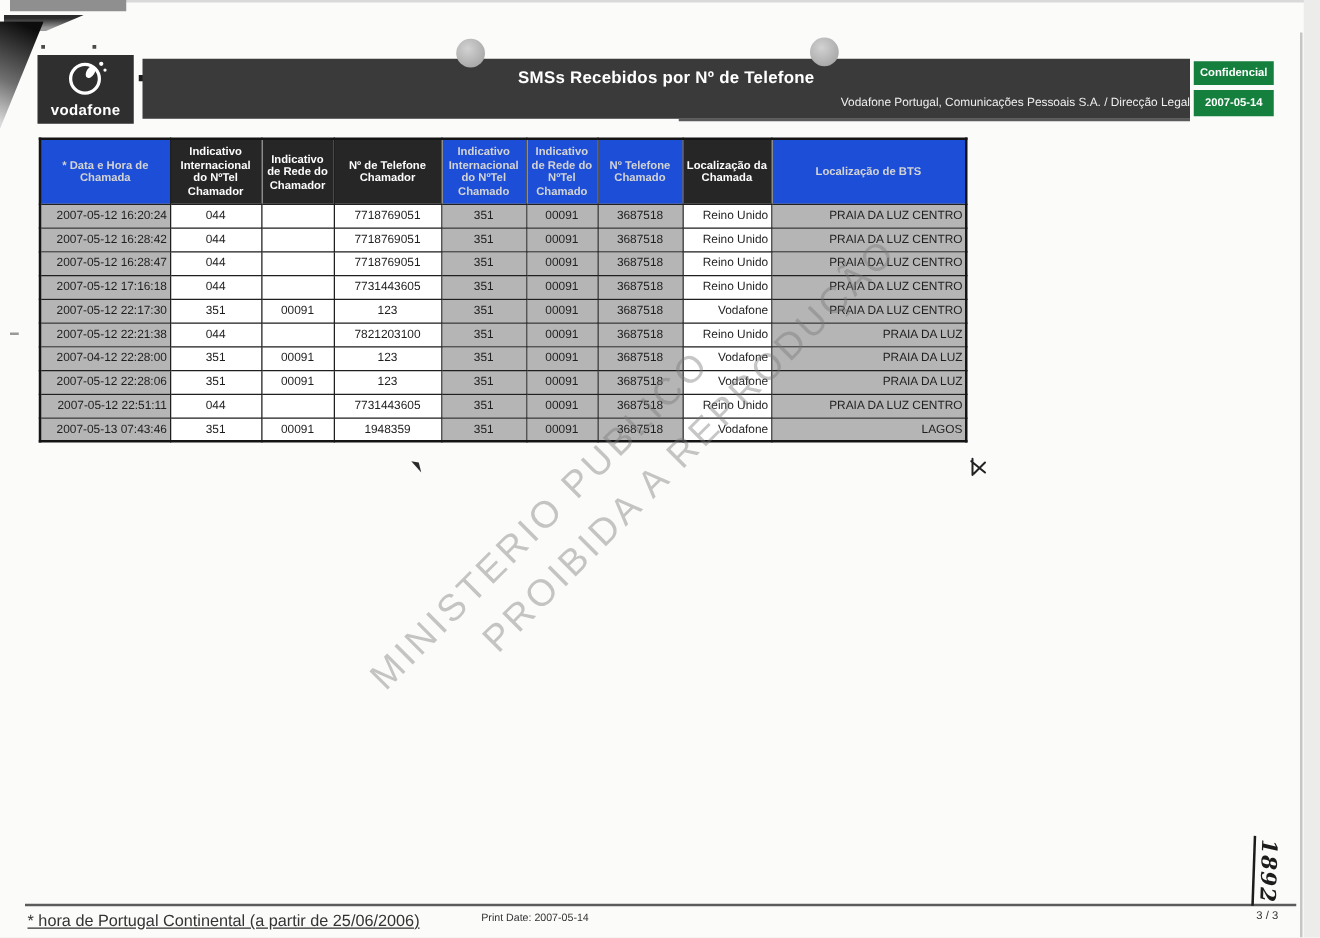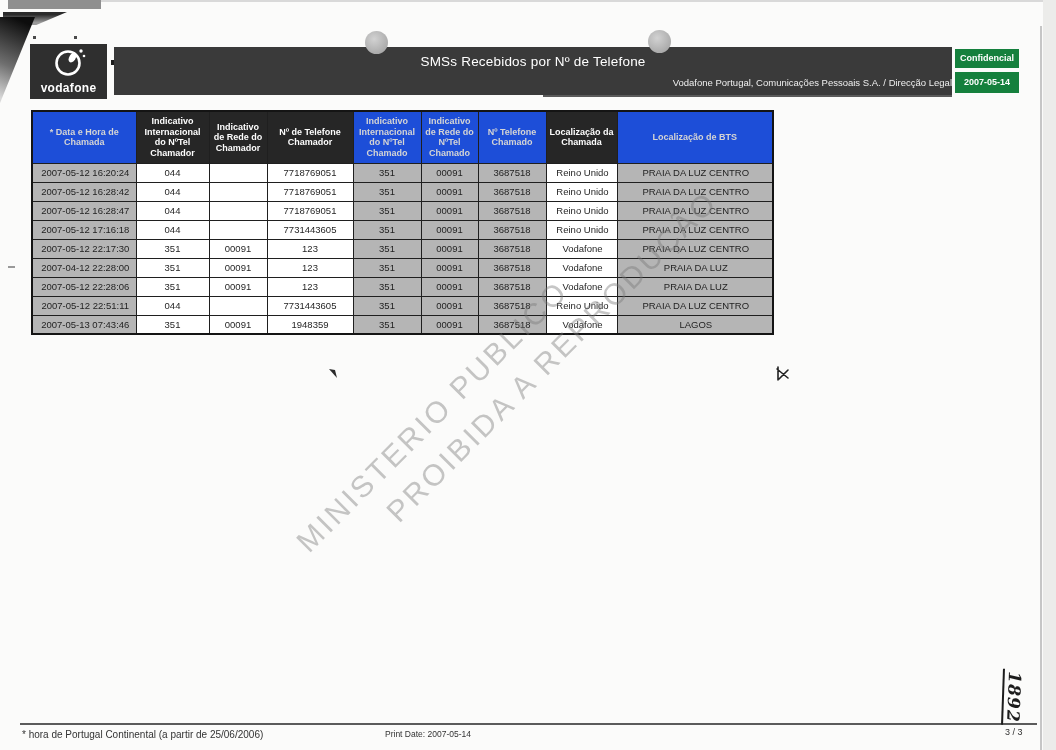--- a/index.html
+++ b/index.html
@@ -22,53 +22,53 @@
     background:radial-gradient(circle at 40% 35%,#d2d2d2,#a9a9a9 75%,#9c9c9c);z-index:6;}
 
   
   .logo-box{position:absolute;left:30px;top:44px;width:77px;height:55px;background:#2f2f2f;z-index:3;}
   .logo-mark{position:absolute;left:50%;top:3px;transform:translateX(-50%);}
   .logo-word{position:absolute;left:0;right:0;bottom:4px;text-align:center;
     color:#fff;font-size:12px;font-weight:bold;letter-spacing:.3px;}
   .bar-dot{position:absolute;left:111px;top:60px;width:5px;height:5px;background:#1d1d1d;}
   .header-bar{position:absolute;left:114px;top:47px;width:838px;height:48px;background:#3a3a3a;z-index:2;}
   .bar-title{position:absolute;left:0;right:0;top:7px;text-align:center;color:#fff;
-    font-size:13.5px;font-weight:normal;letter-spacing:.2px;}
+    font-size:13.5px;font-weight:bold;letter-spacing:.2px;}
   .bar-subtitle{position:absolute;left:0;right:0;top:30px;text-align:right;color:#efefef;font-size:9.5px;}
   .bar-underline{position:absolute;left:543px;top:95px;width:409px;height:2px;background:#242424;opacity:.75;}
   .conf-box{position:absolute;left:955px;width:64px;background:#15803d;color:#fff;
     font-weight:bold;font-size:9px;text-align:center;z-index:3;}
   .conf-1{top:49px;height:19px;line-height:19px;}
   .conf-2{top:72px;height:21px;line-height:21px;}
 
   
   table.records{position:absolute;left:31px;top:110px;width:741px;border-collapse:collapse;
     table-layout:fixed;border:2px solid #141414;z-index:4;}
   .records th,.records td{border:1px solid #1f1f1f;overflow:hidden;}
   .records thead tr{height:52px;}
   .records tbody tr{height:19px;}
   .hc{font-size:9px;line-height:10.5px;font-weight:bold;text-align:center;padding:1px 2px;vertical-align:middle;}
   .h-dark{background:#262626;color:#fdfdfd;}
   .h-gray{background:#1d4ed8;color:#d4d4d4;}
   .dc{font-size:9.5px;text-align:center;color:#1f1f1f;background:#fff;padding:0 2px;vertical-align:middle;}
   .c-gray{background:#b5b5b5;}
-  .c-left{text-align:center;padding-left:4px;}
+  .c-left{text-align:right;padding-left:4px;}
 
   
   .wm{position:absolute;z-index:5;font-size:30px;font-weight:500;letter-spacing:3px;
     color:rgba(120,120,120,.42);transform:rotate(-45deg);transform-origin:0 0;white-space:nowrap;}
   .wm1{left:290px;top:535px;}
   .wm2{left:380px;top:505px;}
 
   
   .pen{position:absolute;z-index:7;}
 
   
   .footer-line{position:absolute;left:20px;top:723px;width:1017px;height:2px;background:#5b5b5b;}
-  .footer-note{position:absolute;left:22px;top:729px;font-size:10px;color:#333;}
+  .footer-note{position:absolute;left:22px;top:729px;font-size:13px;color:#333;text-decoration:underline;}
   .footer-print{position:absolute;left:385px;top:729px;font-size:8.5px;color:#333;}
   .footer-page{position:absolute;left:1005px;top:727px;font-size:9px;color:#333;}
   .handwritten{position:absolute;left:985px;top:686px;width:56px;height:20px;
     transform:rotate(92deg);transform-origin:center;
     font-family:"DejaVu Serif",serif;font-style:italic;font-weight:bold;font-size:17px;
     letter-spacing:1px;color:#1c1c1c;border-bottom:2px solid #1c1c1c;text-align:center;z-index:6;}
 </style>
 </head>
 <body>
 
@@ -179,20 +179,31 @@
           <td class="dc">351</td>
           <td class="dc">00091</td>
           <td class="dc">123</td>
           <td class="dc c-gray">351</td>
           <td class="dc c-gray">00091</td>
           <td class="dc c-gray">3687518</td>
           <td class="dc c-left">Vodafone</td>
           <td class="dc c-gray c-left">PRAIA DA LUZ CENTRO</td>
         </tr>
         <tr>
+          <td class="dc c-gray c-left">2007-05-12 22:21:38</td>
+          <td class="dc">044</td>
+          <td class="dc"></td>
+          <td class="dc">7821203100</td>
+          <td class="dc c-gray">351</td>
+          <td class="dc c-gray">00091</td>
+          <td class="dc c-gray">3687518</td>
+          <td class="dc c-left">Reino Unido</td>
+          <td class="dc c-gray c-left">PRAIA DA LUZ</td>
+        </tr>
+        <tr>
           <td class="dc c-gray c-left">2007-04-12 22:28:00</td>
           <td class="dc">351</td>
           <td class="dc">00091</td>
           <td class="dc">123</td>
           <td class="dc c-gray">351</td>
           <td class="dc c-gray">00091</td>
           <td class="dc c-gray">3687518</td>
           <td class="dc c-left">Vodafone</td>
           <td class="dc c-gray c-left">PRAIA DA LUZ</td>
         </tr>

